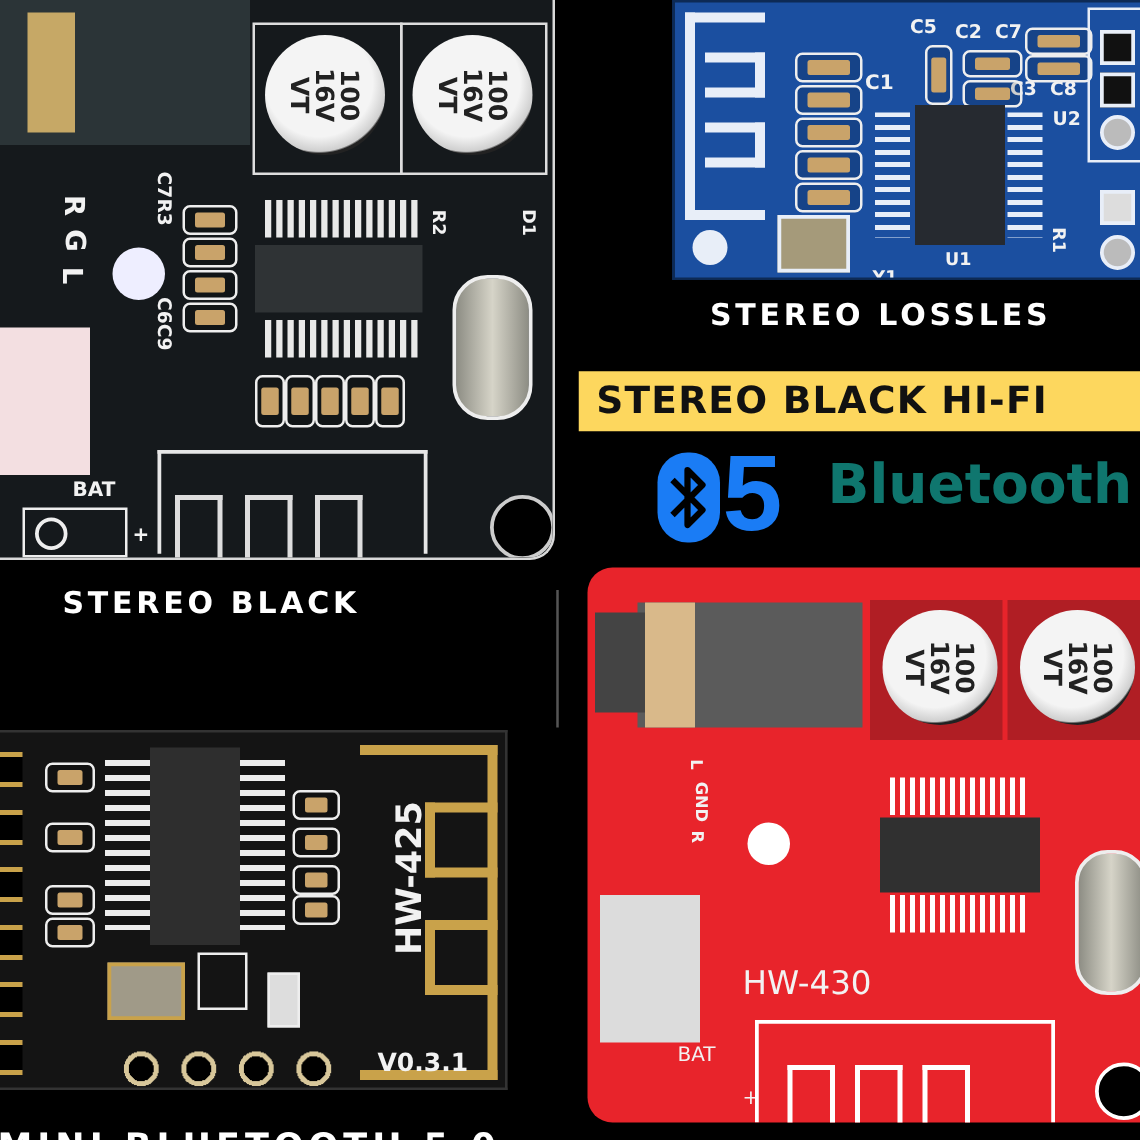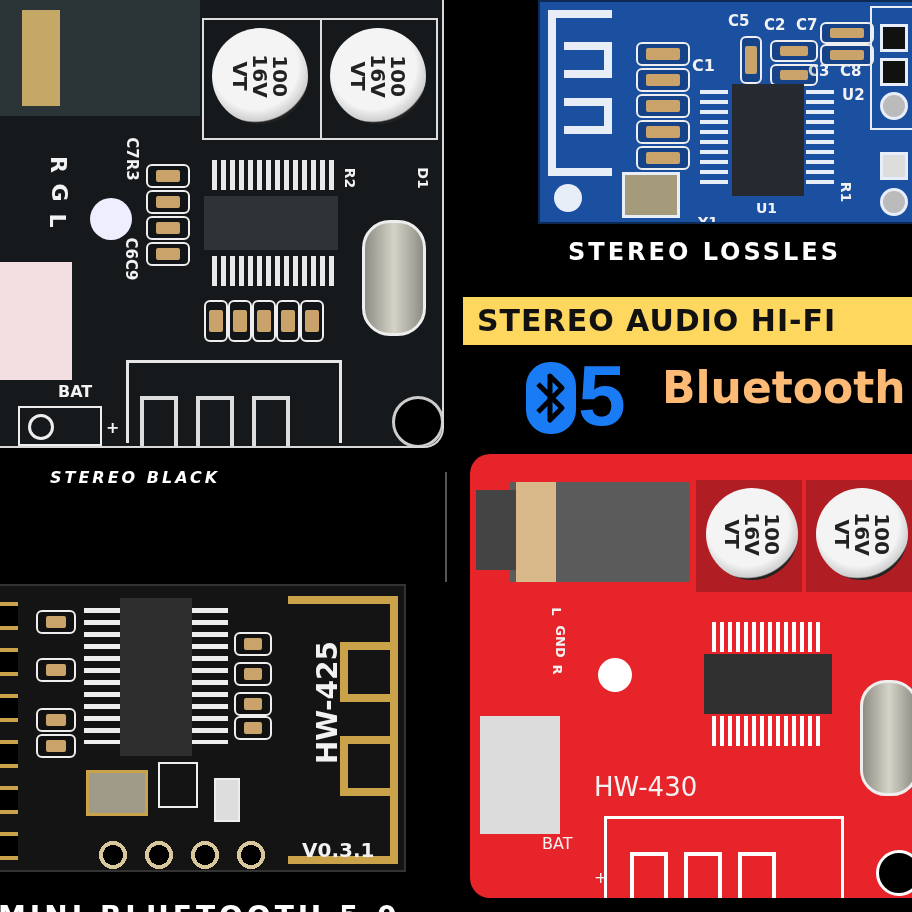--- a/index.html
+++ b/index.html
@@ -176,34 +176,34 @@
   <div class="abs" style="left:266px;top:88px;width:28px;height:100px;background:repeating-linear-gradient(180deg,#e8eef8 0 4px,transparent 4px 10px);"></div>
   <div class="abs" style="left:330px;top:4px;width:44px;height:120px;border:2px solid #e8eef8;"></div>
   <div class="abs" style="left:340px;top:22px;width:22px;height:22px;background:#111;border:3px solid #e8eef8;"></div>
   <div class="abs" style="left:340px;top:56px;width:22px;height:22px;background:#111;border:3px solid #e8eef8;"></div>
   <div class="abs" style="left:340px;top:90px;width:22px;height:22px;border-radius:50%;background:#bbb;border:3px solid #e8eef8;"></div>
   <div class="abs" style="left:340px;top:150px;width:22px;height:22px;background:#ddd;border:3px solid #e8eef8;"></div>
   <div class="abs" style="left:340px;top:186px;width:22px;height:22px;border-radius:50%;background:#bbb;border:3px solid #e8eef8;"></div>
 </div>
 
 <div class="label" style="left:568px;top:238px;font-size:24px;">STEREO LOSSLES</div>
-<div class="label" style="left:50px;top:468px;font-size:16px;font-style:italic;">STEREO BLACK</div>
+<div class="label" style="left:50px;top:468px;font-size:24px;">STEREO BLACK</div>
 
 <div class="abs" style="left:463px;top:297px;width:449px;height:48px;background:#fdd75e;overflow:hidden;">
-  <div style="position:absolute;left:14px;top:6px;font-family:'DejaVu Sans',sans-serif;font-weight:900;font-size:30px;letter-spacing:1px;color:#111;white-space:nowrap;">STEREO AUDIO HI-FI</div>
+  <div style="position:absolute;left:14px;top:6px;font-family:'DejaVu Sans',sans-serif;font-weight:900;font-size:30px;letter-spacing:1px;color:#111;white-space:nowrap;">STEREO BLACK HI-FI</div>
 </div>
 
 <div class="abs" style="left:526px;top:360px;width:386px;height:80px;">
   <div style="position:absolute;left:0;top:2px;width:50px;height:72px;border-radius:24px;background:#1a7cf5;">
     <svg width="50" height="72" viewBox="0 0 50 72">
       <polyline points="12,22 36,46 24,58 24,14 36,26 12,50" fill="none" stroke="#000" stroke-width="5" stroke-linejoin="round"></polyline>
     </svg>
   </div>
   <div style="position:absolute;left:52px;top:-10px;font-family:'Liberation Sans',sans-serif;font-weight:bold;font-size:86px;line-height:90px;color:#1a7cf5;">5</div>
-  <div style="position:absolute;left:136px;top:2px;font-family:'DejaVu Sans',sans-serif;font-weight:bold;font-size:44px;color:#fdba74;white-space:nowrap;">Bluetooth</div>
+  <div style="position:absolute;left:136px;top:2px;font-family:'DejaVu Sans',sans-serif;font-weight:bold;font-size:44px;color:#0f766e;white-space:nowrap;">Bluetooth</div>
 </div>
 
 <div class="abs" style="left:445px;top:472px;width:2px;height:110px;background:#555;"></div>
 
 <div class="pcb" style="left:0;top:584px;width:404px;height:284px;background:#141414;border:2px solid #333;border-left:none;">
   <div class="abs" style="left:-12px;top:10px;width:30px;height:270px;background:repeating-linear-gradient(180deg,transparent 0 6px,#c9a24a 6px 10px,#000 10px 30px,#c9a24a 30px 34px,transparent 34px 46px);"></div>
   <div class="smd" style="left:36px;top:24px;width:36px;height:20px;">
       <b></b>
     </div>
   <div class="smd" style="left:36px;top:72px;width:36px;height:20px;">

